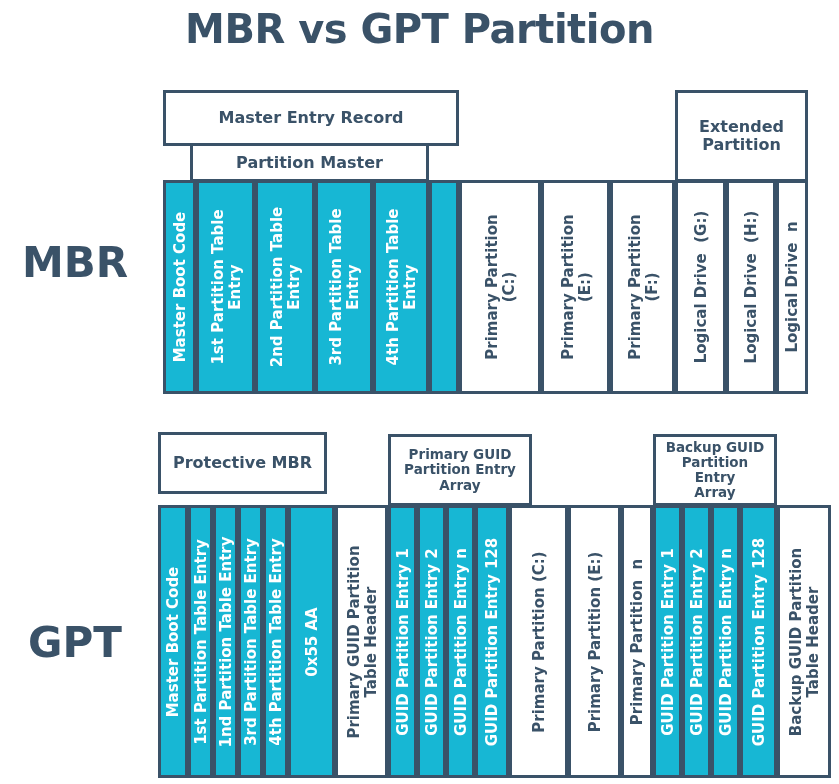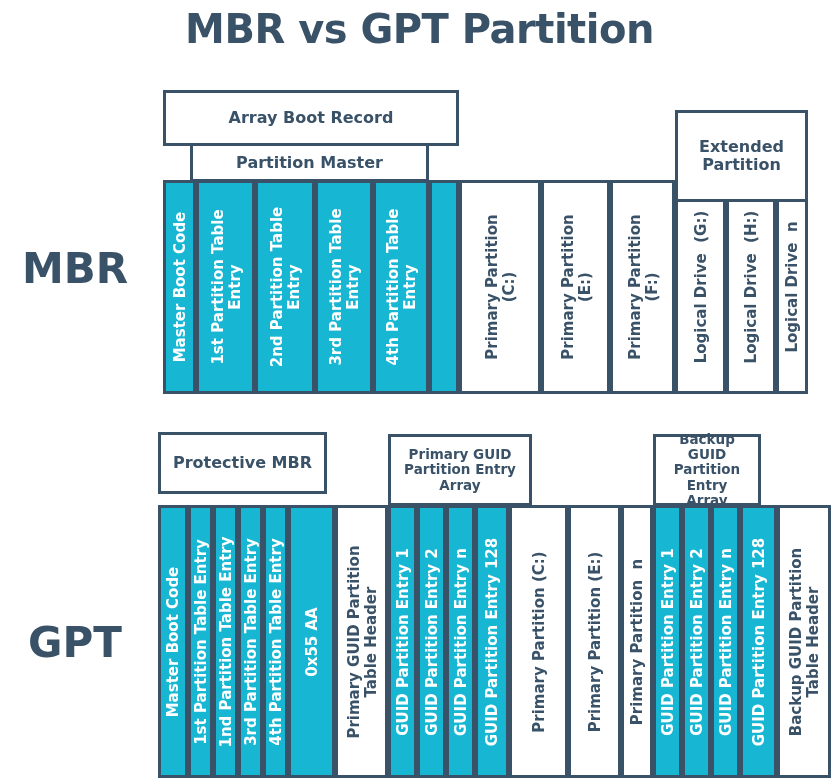--- a/index.html
+++ b/index.html
@@ -29,21 +29,21 @@
   }
 
   
   .row-label {
     position: absolute;
     font-size: 42px;
     font-weight: bold;
     color: #3a5268;
     letter-spacing: 0px;
   }
-  #label-mbr { left: 22px; top: 244px; }
+  #label-mbr { left: 22px; top: 238px; }
   #label-gpt { left: 28px; top: 618px; }
 
   
   .header-box {
     position: absolute;
     box-sizing: border-box;
     border: 3px solid #3a5268;
     background: #ffffff;
     color: #3a5268;
     font-size: 16px;
@@ -94,26 +94,26 @@
 <body>
 
 <div id="diagram-title">MBR vs GPT Partition</div>
 
 <div class="row-label" id="label-mbr">MBR</div>
 
 <div class="row-label" id="label-gpt">GPT</div>
 
 <div class="strip-row" id="mbr-row">
     <div class="header-box" style="left: 163px; top: 90px; width: 296px; height: 56px;">
-      <span style="white-space: pre-line;">Array Boot Record</span>
+      <span style="white-space: pre-line;">Master Entry Record</span>
     </div>
     <div class="header-box" style="left: 190px; top: 143px; width: 239px; height: 39px;">
       <span style="white-space: pre-line;">Partition Master</span>
     </div>
-    <div class="header-box" style="left: 675px; top: 90px; width: 133px; height: 92px; margin-top: 20px;">
+    <div class="header-box" style="left: 675px; top: 90px; width: 133px; height: 92px;">
       <span style="white-space: pre-line;">Extended
 Partition</span>
     </div>
     <div class="cell-strip cyan" style="left: 163px; top: 180px; width: 33px; height: 214px;">
       <div class="cell-text" style="font-size: 15px; width: 206px; white-space: pre;">Master Boot Code</div>
     </div>
     <div class="cell-strip cyan" style="left: 196px; top: 180px; width: 59px; height: 214px;">
       <div class="cell-text two-line" style="font-size: 15px; width: 206px; white-space: pre;">1st Partition Table
 Entry</div>
     </div>
@@ -154,21 +154,21 @@
   </div>
 <div class="strip-row" id="gpt-row">
     <div class="header-box" style="left: 158px; top: 432px; width: 169px; height: 62px;">
       <span style="white-space: pre-line;">Protective MBR</span>
     </div>
     <div class="header-box small" style="left: 388px; top: 434px; width: 144px; height: 72px;">
       <span style="white-space: pre-line;">Primary GUID
 Partition Entry
 Array</span>
     </div>
-    <div class="header-box small" style="left: 653px; top: 434px; width: 108px; height: 72px;">
+    <div class="header-box small" style="left: 653px; top: 434px; width: 124px; height: 72px;">
       <span style="white-space: pre-line;">Backup GUID
 Partition Entry
 Array</span>
     </div>
     <div class="cell-strip cyan" style="left: 158px; top: 505px; width: 30px; height: 273px;">
       <div class="cell-text" style="font-size: 15px; width: 265px; white-space: pre;">Master Boot Code</div>
     </div>
     <div class="cell-strip cyan" style="left: 188px; top: 505px; width: 25px; height: 273px;">
       <div class="cell-text" style="font-size: 15px; width: 265px; white-space: pre;">1st Partition Table Entry</div>
     </div>

